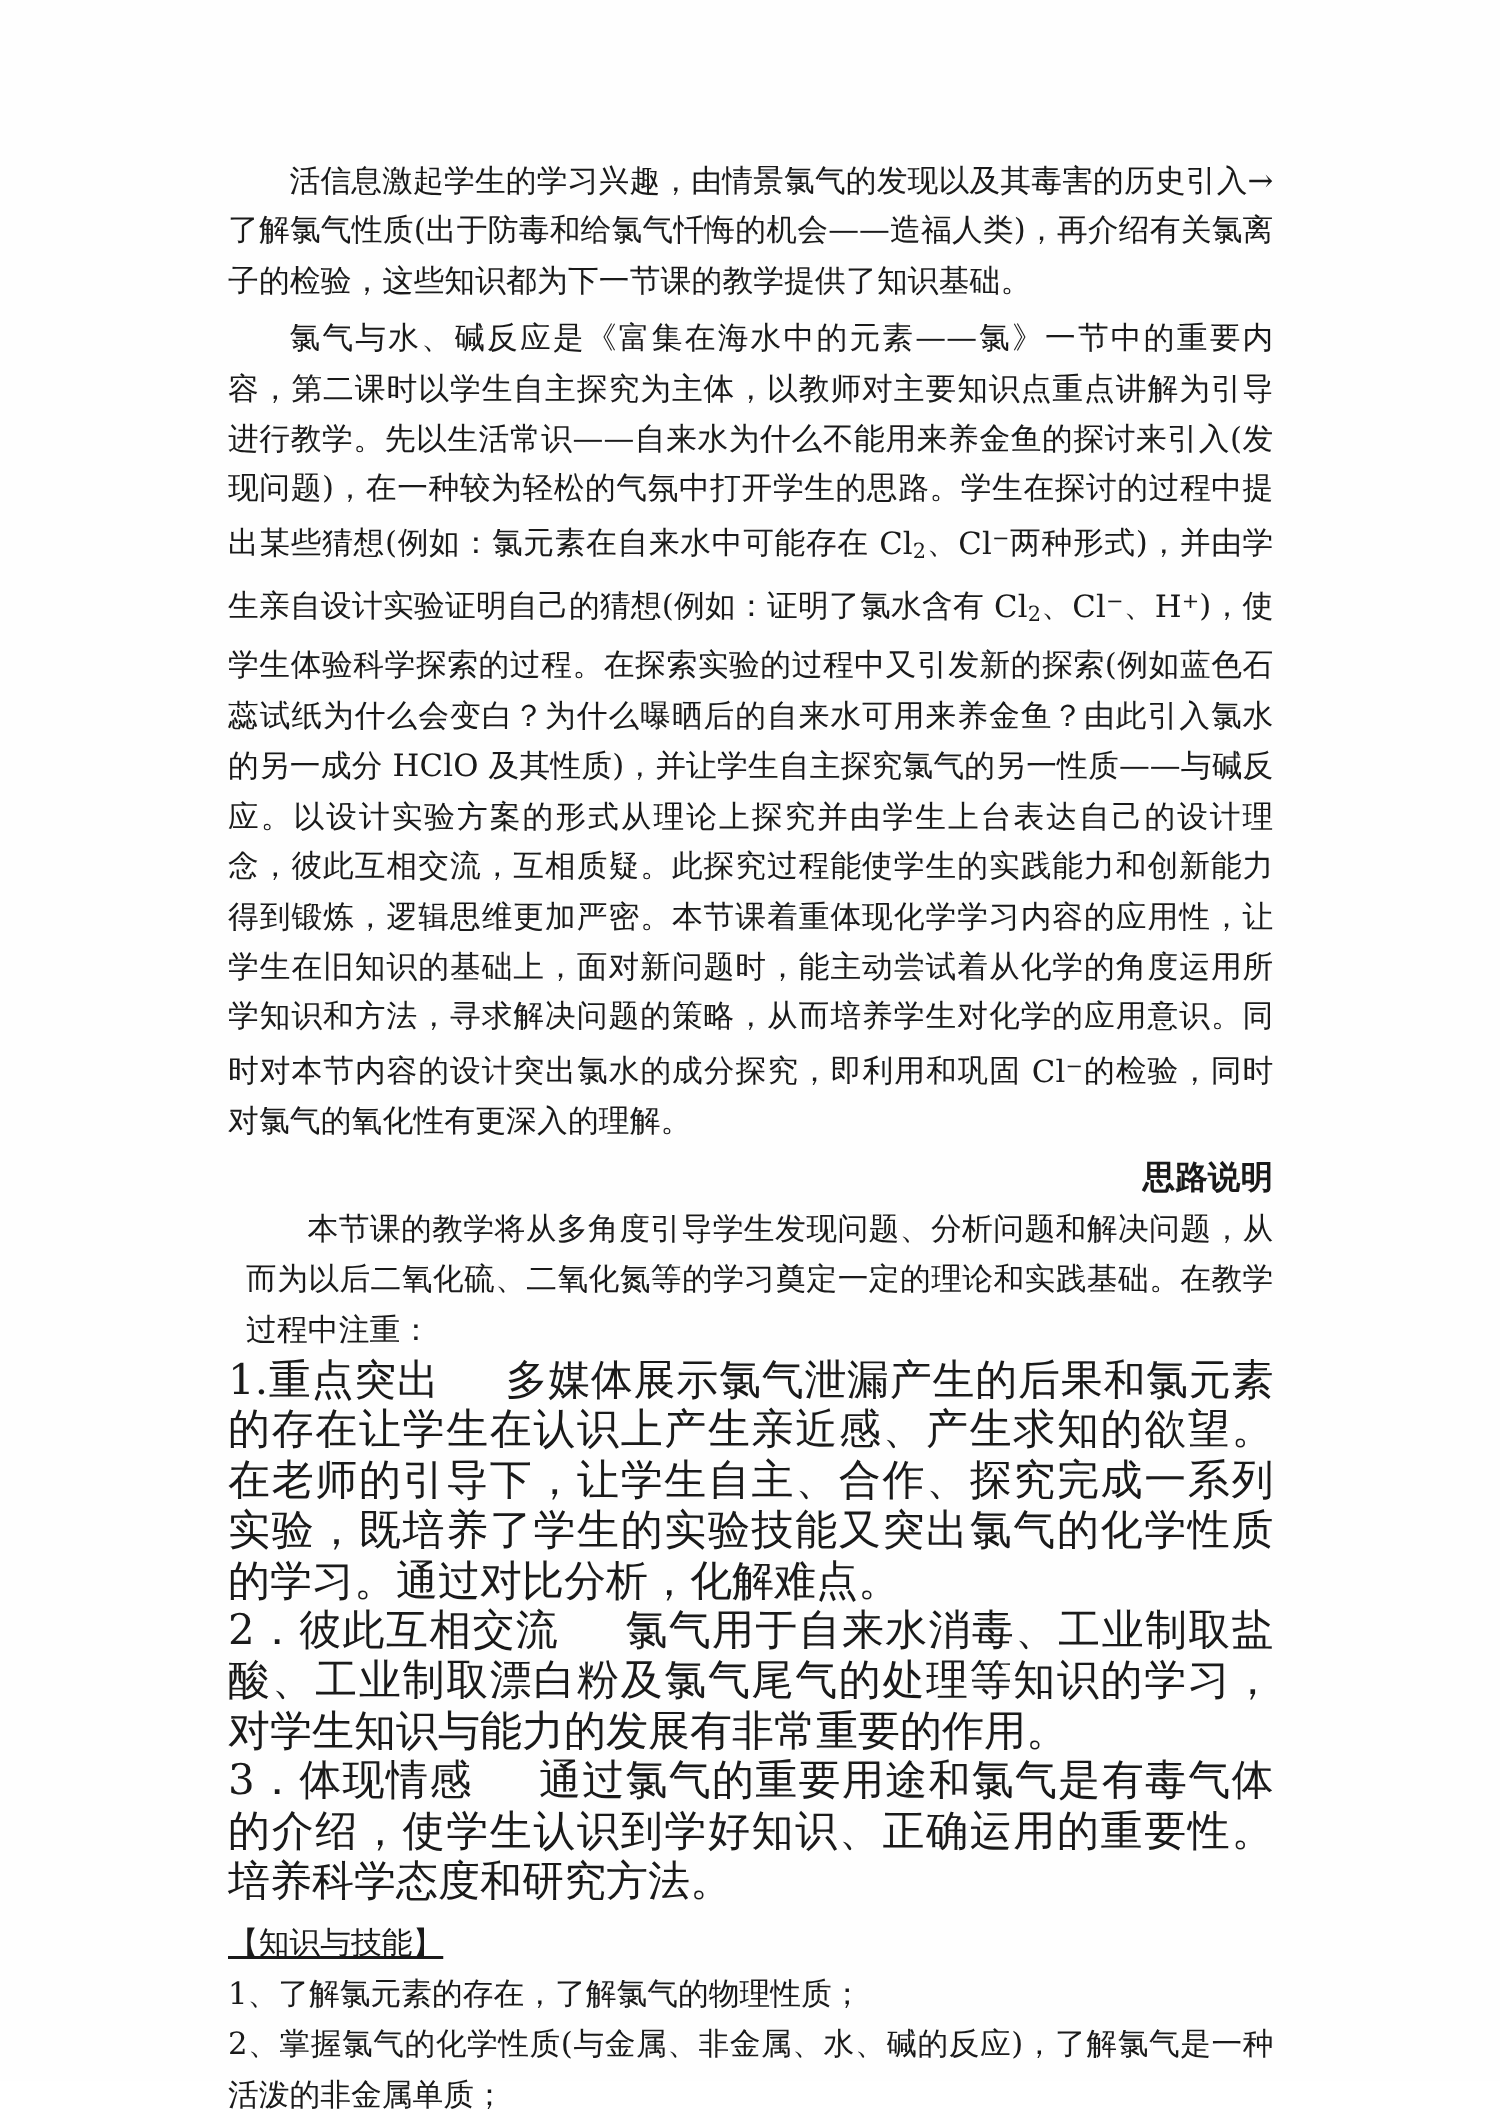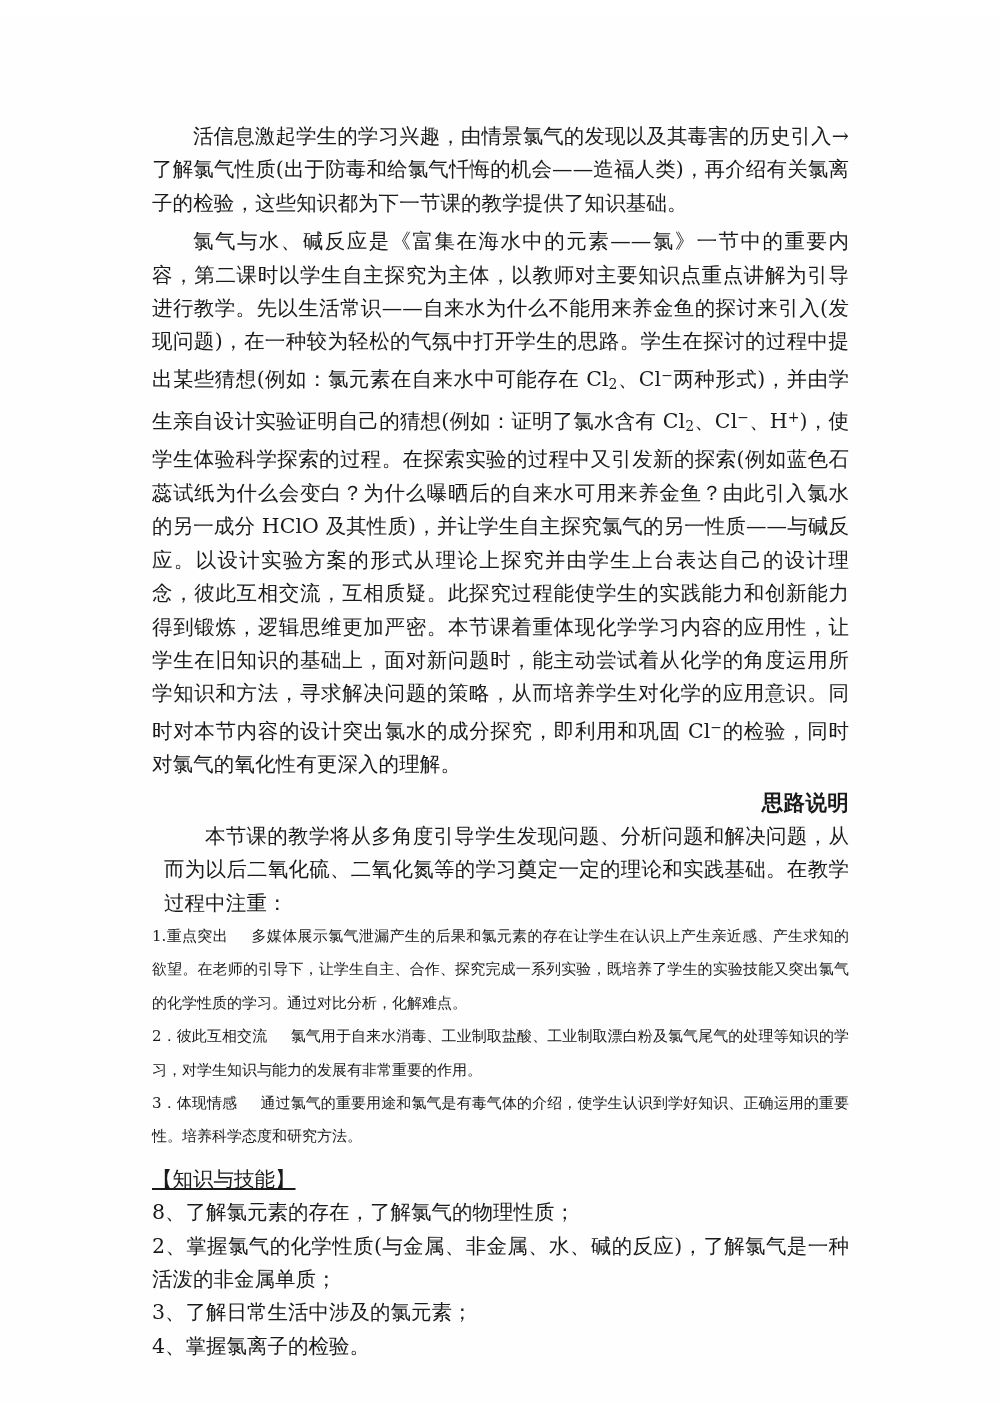--- a/index.html
+++ b/index.html
@@ -11,21 +11,21 @@
     width: 1000px;
     height: 1414px;
     position: relative;
     overflow: hidden;
     font-family: "DejaVu Serif", "Liberation Serif", serif;
     color: #1a1a1a;
   }
 
   #page {
     position: absolute;
-    left: 0; top: 16px;
+    left: 0; top: 0;
     width: 1000px;
     height: 1387px;
     background: #fefefe;
   }
 
   #content {
     position: absolute;
     left: 152px;
     top: 104px;
     width: 697px;
@@ -60,21 +60,21 @@
   }
 
   
   .shifted {
     padding-left: 12px;
     width: 685px;
   }
 
   
   .point {
-    font-size: 15px;
+    font-size: 28px;
     line-height: 33.4px;
     text-align: justify;
     text-justify: inter-character;
     margin: 0;
     word-break: break-all;
   }
 
   
   .bracket {
     font-size: 20.5px;
@@ -138,21 +138,21 @@
 
     <p class="point"><span>2．</span><span>彼此互相交流</span><span class="gapspace"></span><span>氯气用于自来水消毒、工业制取盐酸、工业制取漂白粉及氯气尾气的处理等知识的学习，对学生知识与能力的发展有非常重要的作用。</span></p>
 
     <p class="point"><span>3．</span><span>体现情感</span><span class="gapspace"></span><span>通过氯气的重要用途和氯气是有毒气体的介绍，使学生认识到学好知识、正确运用的重要性。培养科学态度和研究方法。</span></p>
 
     <div class="sp-md"></div>
 
 
     <p class="bracket">【知识与技能】</p>
 
-    <p class="obj">8、了解氯元素的存在，了解氯气的物理性质；</p>
+    <p class="obj">1、了解氯元素的存在，了解氯气的物理性质；</p>
 
     <p class="obj">2、掌握氯气的化学性质(与金属、非金属、水、碱的反应)，了解氯气是一种活泼的非金属单质；</p>
 
     <p class="obj">3、了解日常生活中涉及的氯元素；</p>
 
     <p class="obj">4、掌握氯离子的检验。</p>
 
   </div>
 </div>
 

